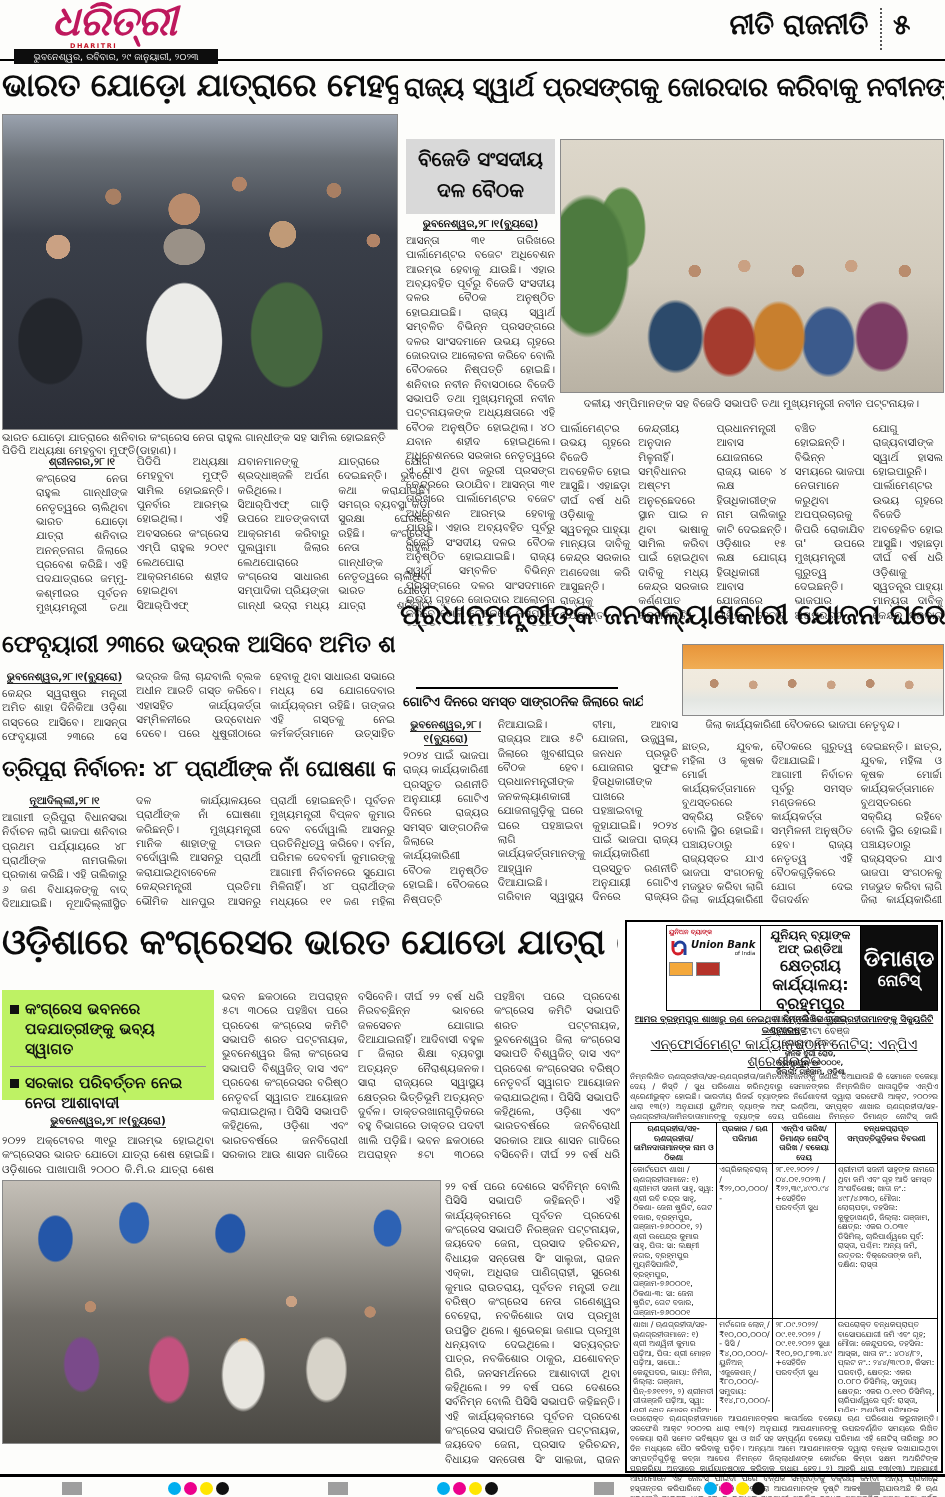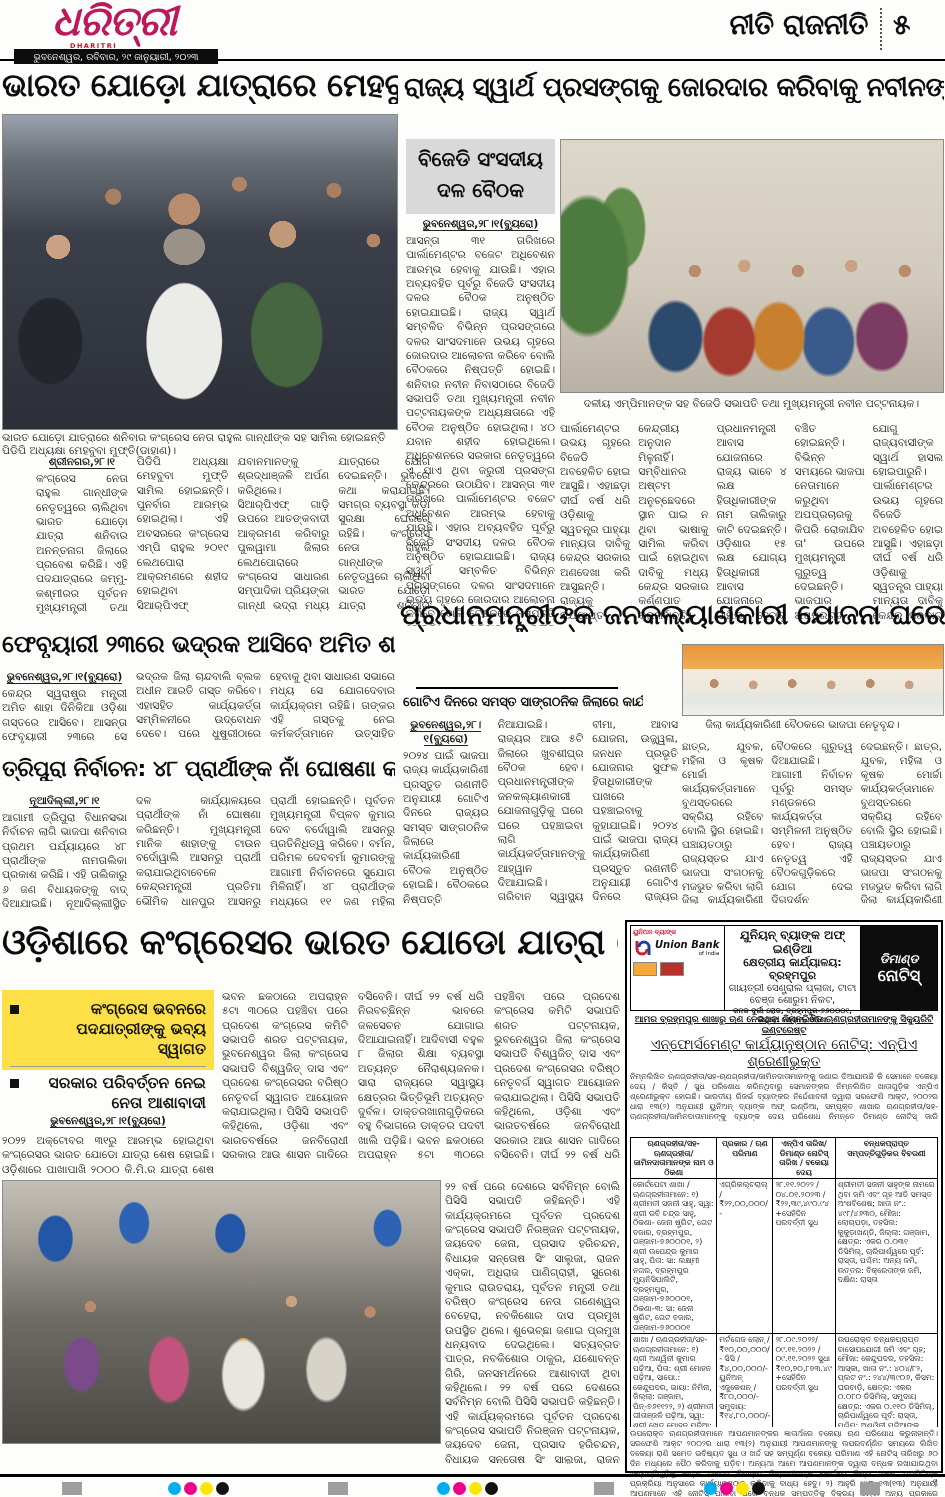--- a/index.html
+++ b/index.html
@@ -134,76 +134,76 @@
   <div class="abs bodytxt cols" style="left:403px;top:718px;width:275px;height:200px;column-count:3;font-size:10.8px;">
     <span class="dl"><span>ଭୁବନେଶ୍ୱର,୨୮।୧(ବ୍ୟୁରୋ)</span></span>
     <span>୨୦୨୪ ପାଇଁ ଭାଜପା ରାଜ୍ୟ କାର୍ଯ୍ୟକାରିଣୀ ପ୍ରସ୍ତୁତ ରଣନୀତି ଅନୁଯାୟୀ ଗୋଟିଏ ଦିନରେ ରାଜ୍ୟର ସମସ୍ତ ସାଙ୍ଗଠନିକ ଜିଲାରେ କାର୍ଯ୍ୟକାରିଣୀ ବୈଠକ ଅନୁଷ୍ଠିତ ହୋଇଛି। ବୈଠକରେ ନିଷ୍ପତ୍ତି ନିଆଯାଇଛି। ରାଜ୍ୟର ଆଉ ୫ଟି ଜିଲାରେ ଖୁବଶୀଘ୍ର ବୈଠକ ହେବ। ପ୍ରଧାନମନ୍ତ୍ରୀଙ୍କ ଜନକଲ୍ୟାଣକାରୀ ଯୋଜନାଗୁଡ଼ିକୁ ଘରେ ଘରେ ପହଞ୍ଚାଇବା ଲାଗି କାର୍ଯ୍ୟକର୍ତ୍ତାମାନଙ୍କୁ ଆହ୍ୱାନ ଦିଆଯାଇଛି। ଗରିବାନ ସ୍ୱାସ୍ଥ୍ୟ ବୀମା, ଆବାସ ଯୋଜନା, ଉଜ୍ଜ୍ୱଳା, ଜନଧନ ପ୍ରଭୃତି ଯୋଜନାର ସୁଫଳ ହିତାଧିକାରୀଙ୍କ ପାଖରେ ପହଞ୍ଚାଇବାକୁ କୁହାଯାଇଛି। ୨୦୨୪ ପାଇଁ ଭାଜପା ରାଜ୍ୟ କାର୍ଯ୍ୟକାରିଣୀ ପ୍ରସ୍ତୁତ ରଣନୀତି ଅନୁଯାୟୀ ଗୋଟିଏ ଦିନରେ ରାଜ୍ୟର ସମସ୍ତ ସାଙ୍ଗଠନିକ ଜିଲାରେ କାର୍ଯ୍ୟକାରିଣୀ ବୈଠକ ଅନୁଷ୍ଠିତ ହୋଇଛି। ବୈଠକରେ ନିଷ୍ପତ୍ତି ନିଆଯାଇଛି। ରାଜ୍ୟର ଆଉ ୫ଟି ଜିଲାରେ ଖୁବଶୀଘ୍ର ବୈଠକ ହେବ। ପ୍ରଧାନମନ୍ତ୍ରୀଙ୍କ ଜନକଲ୍ୟାଣକାରୀ ଯୋଜନାଗୁଡ଼ିକୁ ଘରେ ଘରେ ପହଞ୍ଚାଇବା ଲାଗି କାର୍ଯ୍ୟକର୍ତ୍ତାମାନଙ୍କୁ ଆହ୍ୱାନ ଦିଆଯାଇଛି। ଗରିବାନ ସ୍ୱାସ୍ଥ୍ୟ ବୀମା, ଆବାସ ଯୋଜନା, ଉଜ୍ଜ୍ୱଳା, ଜନଧନ ପ୍ରଭୃତି ଯୋଜନାର ସୁଫଳ ହିତାଧିକାରୀଙ୍କ ପାଖରେ ପହଞ୍ଚାଇବାକୁ କୁହାଯାଇଛି।</span>
   </div>
   <div id="photo-bjp" class="abs photo" style="left:682px;top:644px;width:260px;height:70px;"></div>
   <div class="abs caption" style="left:660px;top:718px;width:285px;text-align:center;font-size:10.5px;">ଜିଲା କାର୍ଯ୍ୟକାରିଣୀ ବୈଠକରେ ଭାଜପା ନେତୃବୃନ୍ଦ।</div>
   <div class="abs bodytxt cols" style="left:682px;top:740px;width:260px;height:178px;column-count:3;column-gap:8px;font-size:10.5px;">ଛାତ୍ର, ଯୁବକ, ମହିଳା ଓ କୃଷକ ମୋର୍ଚ୍ଚା କାର୍ଯ୍ୟକର୍ତ୍ତାମାନେ ବୁଥସ୍ତରରେ ସକ୍ରିୟ ରହିବେ ବୋଲି ସ୍ଥିର ହୋଇଛି। ପଞ୍ଚାୟତଠାରୁ ରାଜ୍ୟସ୍ତର ଯାଏ ଭାଜପା ସଂଗଠନକୁ ମଜଭୁତ କରିବା ଲାଗି ଜିଲା କାର୍ଯ୍ୟକାରିଣୀ ବୈଠକରେ ଗୁରୁତ୍ୱ ଦିଆଯାଇଛି। ଆଗାମୀ ନିର୍ବାଚନ ପୂର୍ବରୁ ସମସ୍ତ ମଣ୍ଡଳରେ କାର୍ଯ୍ୟକର୍ତ୍ତା ସମ୍ମିଳନୀ ଅନୁଷ୍ଠିତ ହେବ। ରାଜ୍ୟ ନେତୃତ୍ୱ ଏହି ବୈଠକଗୁଡ଼ିକରେ ଯୋଗ ଦେଇ ଦିଗଦର୍ଶନ ଦେଇଛନ୍ତି। ଛାତ୍ର, ଯୁବକ, ମହିଳା ଓ କୃଷକ ମୋର୍ଚ୍ଚା କାର୍ଯ୍ୟକର୍ତ୍ତାମାନେ ବୁଥସ୍ତରରେ ସକ୍ରିୟ ରହିବେ ବୋଲି ସ୍ଥିର ହୋଇଛି। ପଞ୍ଚାୟତଠାରୁ ରାଜ୍ୟସ୍ତର ଯାଏ ଭାଜପା ସଂଗଠନକୁ ମଜଭୁତ କରିବା ଲାଗି ଜିଲା କାର୍ଯ୍ୟକାରିଣୀ ବୈଠକରେ ଗୁରୁତ୍ୱ ଦିଆଯାଇଛି। ଆଗାମୀ ନିର୍ବାଚନ ପୂର୍ବରୁ ସମସ୍ତ ମଣ୍ଡଳରେ କାର୍ଯ୍ୟକର୍ତ୍ତା ସମ୍ମିଳନୀ ଅନୁଷ୍ଠିତ ହେବ। ରାଜ୍ୟ ନେତୃତ୍ୱ ଏହି ବୈଠକଗୁଡ଼ିକରେ ଯୋଗ ଦେଇ ଦିଗଦର୍ଶନ ଦେଇଛନ୍ତି।</div>
 
   <div class="abs hl" style="left:2px;top:922px;width:616px;font-size:35px;">ଓଡ଼ିଶାରେ କଂଗ୍ରେସର ଭାରତ ଯୋଡୋ ଯାତ୍ରା ଶେଷ</div>
 
-  <div class="abs" style="left:2px;top:990px;width:212px;height:80px;background:#fde047;box-sizing:border-box;padding:10px 8px;text-align:right;">
+  <div class="abs" style="left:2px;top:990px;width:212px;height:110px;background:#bef264;box-sizing:border-box;padding:10px 8px;">
     <div style="display:flex;">
       <span class="bullet-sq"></span>
       <span style="font-size:15.5px;font-weight:bold;line-height:1.28;">କଂଗ୍ରେସ ଭବନରେ ପଦଯାତ୍ରୀଙ୍କୁ ଭବ୍ୟ ସ୍ୱାଗତ</span>
     </div>
     <div style="border-top:1px solid #9a9a9a;margin:7px 0;"></div>
     <div style="display:flex;">
       <span class="bullet-sq"></span>
       <span style="font-size:15.5px;font-weight:bold;line-height:1.28;">ସରକାର ପରିବର୍ତ୍ତନ ନେଇ ନେତା ଆଶାବାଦୀ</span>
     </div>
   </div>
   <div class="abs dl" style="left:2px;top:1114px;width:212px;">
     <span>ଭୁବନେଶ୍ୱର,୨୮।୧(ବ୍ୟୁରୋ)</span>
   </div>
   <div class="abs bodytxt" style="left:2px;top:1134px;width:212px;height:44px;font-size:10.8px;">୨୦୨୨ ଅକ୍ଟୋବର ୩୧ରୁ ଆରମ୍ଭ ହୋଇଥିବା କଂଗ୍ରେସର ଭାରତ ଯୋଡୋ ଯାତ୍ରା ଶେଷ ହୋଇଛି। ଓଡ଼ିଶାରେ ପାଖାପାଖି ୨୦୦୦ କି.ମି.ର ଯାତ୍ରା ଶେଷ ହୋଇଛି।</div>
   <div class="abs bodytxt cols" style="left:222px;top:990px;width:398px;height:186px;column-count:3;column-gap:10px;font-size:10.8px;">ଭବନ ଛକଠାରେ ଅପରାହ୍ନ ୫ଟା ୩୦ରେ ପହଞ୍ଚିବା ପରେ ପ୍ରଦେଶ କଂଗ୍ରେସ କମିଟି ସଭାପତି ଶରତ ପଟ୍ଟନାୟକ, ଭୁବନେଶ୍ୱର ଜିଲା କଂଗ୍ରେସ ସଭାପତି ବିଶ୍ୱଜିତ୍ ଦାସ ଏବଂ ପ୍ରଦେଶ କଂଗ୍ରେସର ବରିଷ୍ଠ ନେତୃବର୍ଗ ସ୍ୱାଗତ ଆୟୋଜନ କରାଯାଇଥିଲା। ପିସିସି ସଭାପତି କହିଥିଲେ, ଓଡ଼ିଶା ଏବଂ ଭାରତବର୍ଷରେ ଜନବିରୋଧୀ ସରକାର ଆଉ ଶାସନ ଗାଦିରେ ବସିବେନି। ଦୀର୍ଘ ୨୨ ବର୍ଷ ଧରି ନିରବଚ୍ଛିନ୍ନ ଭାବରେ ଜଳସେଚନ ଯୋଗାଇ ଦିଆଯାଇନାହିଁ। ଆଦିବାସୀ ବହୁଳ ୮ ଜିଲାର ଶିକ୍ଷା ବ୍ୟବସ୍ଥା ଅତ୍ୟନ୍ତ ନୈରାଶ୍ୟଜନକ। ସାରା ରାଜ୍ୟରେ ସ୍ୱାସ୍ଥ୍ୟ କ୍ଷେତ୍ରର ଭିତ୍ତିଭୂମି ଅତ୍ୟନ୍ତ ଦୁର୍ବଳ। ଡାକ୍ତରଖାନାଗୁଡ଼ିକରେ ବହୁ ବିଭାଗରେ ଡାକ୍ତର ପଦବୀ ଖାଲି ପଡ଼ିଛି। ଭବନ ଛକଠାରେ ଅପରାହ୍ନ ୫ଟା ୩୦ରେ ପହଞ୍ଚିବା ପରେ ପ୍ରଦେଶ କଂଗ୍ରେସ କମିଟି ସଭାପତି ଶରତ ପଟ୍ଟନାୟକ, ଭୁବନେଶ୍ୱର ଜିଲା କଂଗ୍ରେସ ସଭାପତି ବିଶ୍ୱଜିତ୍ ଦାସ ଏବଂ ପ୍ରଦେଶ କଂଗ୍ରେସର ବରିଷ୍ଠ ନେତୃବର୍ଗ ସ୍ୱାଗତ ଆୟୋଜନ କରାଯାଇଥିଲା। ପିସିସି ସଭାପତି କହିଥିଲେ, ଓଡ଼ିଶା ଏବଂ ଭାରତବର୍ଷରେ ଜନବିରୋଧୀ ସରକାର ଆଉ ଶାସନ ଗାଦିରେ ବସିବେନି। ଦୀର୍ଘ ୨୨ ବର୍ଷ ଧରି ନିରବଚ୍ଛିନ୍ନ ଭାବରେ ଜଳସେଚନ ଯୋଗାଇ ଦିଆଯାଇନାହିଁ। ଆଦିବାସୀ ବହୁଳ ୮ ଜିଲାର ଶିକ୍ଷା ବ୍ୟବସ୍ଥା ଅତ୍ୟନ୍ତ ନୈରାଶ୍ୟଜନକ। ସାରା ରାଜ୍ୟରେ ସ୍ୱାସ୍ଥ୍ୟ କ୍ଷେତ୍ରର ଭିତ୍ତିଭୂମି ଅତ୍ୟନ୍ତ ଦୁର୍ବଳ। ଡାକ୍ତରଖାନାଗୁଡ଼ିକରେ ବହୁ ବିଭାଗରେ ଡାକ୍ତର ପଦବୀ ଖାଲି ପଡ଼ିଛି।</div>
   <div id="photo-march" class="abs photo" style="left:2px;top:1180px;width:437px;height:262px;"></div>
   <div class="abs bodytxt" style="left:445px;top:1180px;width:175px;height:284px;font-size:10.8px;">୨୨ ବର୍ଷ ପରେ ଦେଶରେ ସର୍ବନିମ୍ନ ବୋଲି ପିସିସି ସଭାପତି କହିଛନ୍ତି। ଏହି କାର୍ଯ୍ୟକ୍ରମରେ ପୂର୍ବତନ ପ୍ରଦେଶ କଂଗ୍ରେସ ସଭାପତି ନିରଞ୍ଜନ ପଟ୍ଟନାୟକ, ଜୟଦେବ ଜେନା, ପ୍ରସାଦ ହରିଚନ୍ଦନ, ବିଧାୟକ ସନ୍ତୋଷ ସିଂ ସାଲୁଜା, ରାଜନ ଏକ୍କା, ଅଧିରାଜ ପାଣିଗ୍ରାହୀ, ସୁରେଶ କୁମାର ରାଉତରାୟ, ପୂର୍ବତନ ମନ୍ତ୍ରୀ ତଥା ବରିଷ୍ଠ କଂଗ୍ରେସ ନେତା ଗଣେଶ୍ୱର ବେହେରା, ନବକିଶୋର ଦାସ ପ୍ରମୁଖ ଉପସ୍ଥିତ ଥିଲେ। ଶୁଭେଚ୍ଛା ଜଣାଇ ପ୍ରମୁଖ ଧନ୍ୟବାଦ ଦେଇଥିଲେ। ସତ୍ୟବ୍ରତ ପାତ୍ର, ନବକିଶୋର ଠାକୁର, ଯଶୋବନ୍ତ ଗିରି, ଜନସମର୍ଥନରେ ଆଶାବାଦୀ ଥିବା କହିଥିଲେ। ୨୨ ବର୍ଷ ପରେ ଦେଶରେ ସର୍ବନିମ୍ନ ବୋଲି ପିସିସି ସଭାପତି କହିଛନ୍ତି। ଏହି କାର୍ଯ୍ୟକ୍ରମରେ ପୂର୍ବତନ ପ୍ରଦେଶ କଂଗ୍ରେସ ସଭାପତି ନିରଞ୍ଜନ ପଟ୍ଟନାୟକ, ଜୟଦେବ ଜେନା, ପ୍ରସାଦ ହରିଚନ୍ଦନ, ବିଧାୟକ ସନ୍ତୋଷ ସିଂ ସାଲୁଜା, ରାଜନ ଏକ୍କା, ଅଧିରାଜ ପାଣିଗ୍ରାହୀ, ସୁରେଶ କୁମାର ରାଉତରାୟ, ପୂର୍ବତନ ମନ୍ତ୍ରୀ ତଥା ବରିଷ୍ଠ କଂଗ୍ରେସ ନେତା ଗଣେଶ୍ୱର ବେହେରା, ନବକିଶୋର ଦାସ ପ୍ରମୁଖ ଉପସ୍ଥିତ ଥିଲେ। ଶୁଭେଚ୍ଛା ଜଣାଇ ପ୍ରମୁଖ ଧନ୍ୟବାଦ ଦେଇଥିଲେ। ସତ୍ୟବ୍ରତ ପାତ୍ର, ନବକିଶୋର ଠାକୁର, ଯଶୋବନ୍ତ ଗିରି, ଜନସମର୍ଥନରେ ଆଶାବାଦୀ ଥିବା କହିଥିଲେ।</div>
 
   <div id="notice" class="abs" style="left:625px;top:920px;width:318px;height:553px;box-sizing:border-box;padding:3px;">
-    <div style="display:flex;height:84px;border:1px solid #000;">
+    <div style="display:flex;height:84px;border:1px solid #000;margin-left:36px;">
       <div style="width:94px;border-right:1px solid #000;padding:2px;box-sizing:border-box;">
         <div style="font-size:6.5px;font-weight:bold;color:#c41425;">ୟୁନିଅନ ବ୍ୟାଙ୍କ</div>
         <div style="display:flex;align-items:center;margin-top:2px;">
           <svg width="20" height="20" viewBox="0 0 20 20">
             <path d="M4 3 v8 a5 5 0 0 0 10 0" fill="none" stroke="#d31f2b" stroke-width="3"></path>
             <path d="M16 17 v-8 a5 5 0 0 0 -10 0" fill="none" stroke="#20409a" stroke-width="3"></path>
           </svg>
           <div style="margin-left:2px;">
             <div style="font-size:10px;font-weight:bold;font-style:italic;line-height:1;">Union Bank</div>
             <div style="font-size:5.5px;text-align:right;">of India</div>
           </div>
         </div>
         <div style="display:flex;gap:3px;margin-top:4px;">
           <span style="width:22px;height:12px;background:#f4a83b;display:inline-block;border:1px solid #888;"></span>
           <span style="width:22px;height:12px;background:#b5332a;display:inline-block;border:1px solid #888;"></span>
         </div>
       </div>
       <div style="flex:1;text-align:center;padding-top:2px;">
         <div style="font-size:12px;font-weight:bold;">ଯୁନିୟନ୍ ବ୍ୟାଙ୍କ ଅଫ୍ ଇଣ୍ଡିଆ</div>
-        <div style="font-size:11px;font-weight:bold;">କ୍ଷେତ୍ରୀୟ କାର୍ଯ୍ୟାଳୟ: ବ୍ରହ୍ମପୁର</div>
+        <div style="font-size:16px;font-weight:bold;">କ୍ଷେତ୍ରୀୟ କାର୍ଯ୍ୟାଳୟ: ବ୍ରହ୍ମପୁର</div>
         <div style="font-size:10px;font-weight:normal;">ଗାୟତ୍ରୀ ସେଣ୍ଟ୍ରାଲ ପ୍ଲାଜା, ଟାଟା ବେଞ୍ଜ ଶୋରୁମ ନିକଟ,</div>
         <div style="font-size:7.3px;font-weight:bold;">କନକ ଦୁର୍ଗା ରୋଡ, ବ୍ରହ୍ମପୁର-୭୬୦୦୦୧,</div>
         <div style="font-size:7.3px;font-weight:bold;">ଜିଲ୍ଲା: ଗଞ୍ଜାମ, ଓଡ଼ିଶା</div>
       </div>
       <div style="width:76px;background:#0d0d0d;color:#fff;text-align:center;display:flex;flex-direction:column;justify-content:center;border-left:1px solid #000;">
-        <div style="font-size:12px;font-weight:bold;font-style:italic;">ଡିମାଣ୍ଡ</div>
+        <div style="font-size:22px;font-weight:bold;">ଡିମାଣ୍ଡ</div>
         <div style="font-size:16px;font-weight:bold;">ନୋଟିସ୍</div>
       </div>
     </div>
     <div style="text-align:center;margin-top:3px;">
       <div style="font-size:9px;font-weight:bold;text-decoration:underline;">ଆମର ବ୍ରହ୍ମପୁର ଶାଖାରୁ ଋଣ ନେଇଥିବା ନିମ୍ନଲିଖିତ ଋଣଗ୍ରହୀତାମାନଙ୍କୁ ସିକ୍ୟୁରିଟି ଇଣ୍ଟରେଷ୍ଟ</div>
       <div style="font-size:14px;font-weight:normal;text-decoration:underline;">ଏନ୍‌ଫୋର୍ସମେଣ୍ଟ କାର୍ଯ୍ୟାନୁଷ୍ଠାନ ନୋଟିସ୍: ଏନ୍‌ପିଏ ଶ୍ରେଣୀଭୁକ୍ତ</div>
     </div>
     <div class="tiny" style="height:50px;margin-top:2px;">ନିମ୍ନଲିଖିତ ଋଣଗ୍ରହୀତା/ସହ-ଋଣଗ୍ରହୀତା/ଜାମିନଦାତାମାନଙ୍କୁ ଜଣାଇ ଦିଆଯାଉଛି କି ସେମାନେ ବକେୟା ଦେୟ / କିସ୍ତି / ସୁଧ ପରିଶୋଧ କରିନଥିବାରୁ ସେମାନଙ୍କର ନିମ୍ନଲିଖିତ ଖାତାଗୁଡ଼ିକ ଏନ୍‌ପିଏ ଶ୍ରେଣୀଭୁକ୍ତ ହୋଇଛି। ଭାରତୀୟ ରିଜର୍ଭ ବ୍ୟାଙ୍କର ନିର୍ଦ୍ଦେଶାବଳୀ ଦ୍ୱାରା ସରଫେଶି ଆକ୍ଟ, ୨୦୦୨ର ଧାରା ୧୩(୨) ଅନୁଯାୟୀ ୟୁନିଅନ୍ ବ୍ୟାଙ୍କ ଅଫ୍ ଇଣ୍ଡିଆ, ସମ୍ପୃକ୍ତ ଶାଖାର ଋଣଗ୍ରହୀତା/ସହ-ଋଣଗ୍ରହୀତା/ଜାମିନଦାତାମାନଙ୍କୁ ବ୍ୟାଙ୍କ ଦେୟ ପରିଶୋଧ ନିମନ୍ତେ ଡିମାଣ୍ଡ ନୋଟିସ୍ ଜାରି କରାଯାଇଥିଲା। କିନ୍ତୁ ରେଜିଷ୍ଟର୍ଡ ଡାକ ସହିତ ଏହି ଘୋଷିତ ଠିକଣାରେ ଉକ୍ତ ନୋଟିସ୍ ବିତରଣ ହୋଇପାରି ନାହିଁ।</div>
-    <div style="height:290px;overflow:hidden;margin-top:15px;">
+    <div style="height:290px;overflow:hidden;margin-top:0;">
       <table>
         <colgroup>
             <col style="width:86px">
             <col style="width:56px">
             <col style="width:62px">
             <col style="width:102px">
           </colgroup>
         <tbody>
             <tr>
           <th>ଋଣଗ୍ରହୀତା/ସହ-ଋଣଗ୍ରହୀତା/ ଜାମିନଦାତାମାନଙ୍କ ନାମ ଓ ଠିକଣା</th>

